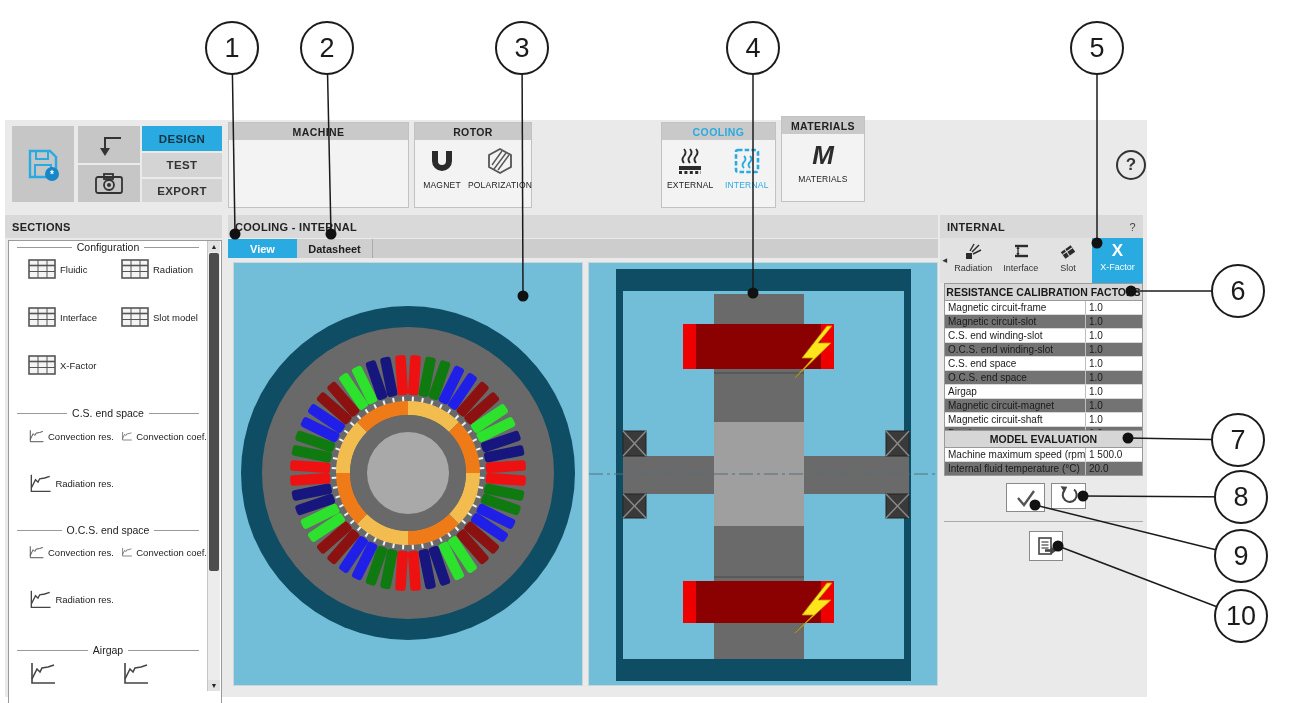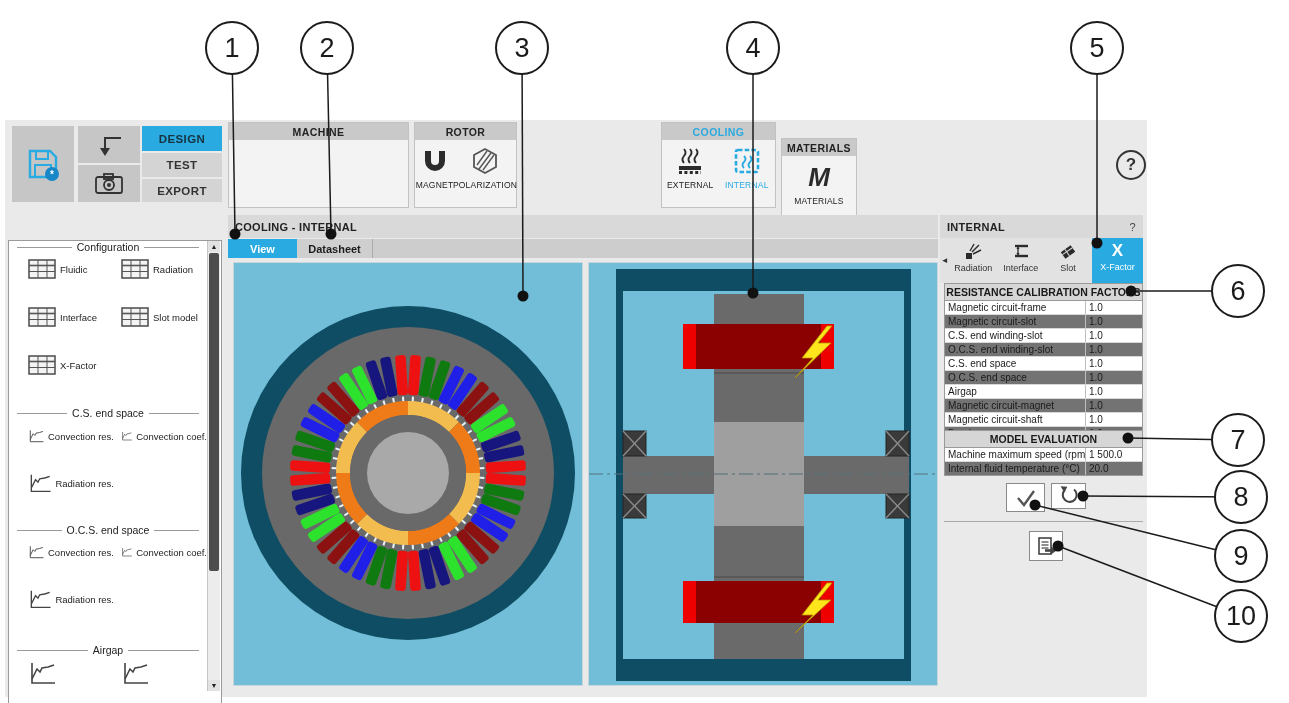--- a/index.html
+++ b/index.html
@@ -95,21 +95,21 @@
     </svg>
   </div>
   <div class="abs modebtn active" style="left:142px; top:126px; width:80px; height:25px;">DESIGN</div>
   <div class="abs modebtn" style="left:142px; top:153px; width:80px; height:24px;">TEST</div>
   <div class="abs modebtn" style="left:142px; top:179px; width:80px; height:23px;">EXPORT</div>
 
   <div class="abs group" style="left:228px; top:122px; width:181px; height:86px;">
     <div class="group-h">MACHINE</div>
   </div>
 
-  <div class="abs group" style="left:414px; top:122px; width:103px; height:86px;">
+  <div class="abs group" style="left:414px; top:122px; width:118px; height:86px;">
     <div class="group-h">ROTOR</div>
     <div class="gitems">
       <div class="gitem">
         <svg width="28" height="28" viewBox="0 0 28 28">
           <path d="M7,4 V14 a7,7 0 0 0 14,0 V4" fill="none" stroke="#2b2b2b" stroke-width="6"></path>
         </svg>
         <span class="ilbl">MAGNET</span>
       </div>
       <div class="gitem">
         <svg width="28" height="28" viewBox="0 0 28 28">
@@ -141,34 +141,35 @@
         <svg width="30" height="28" viewBox="0 0 30 28">
           <rect x="4" y="3" width="22" height="22" rx="2" fill="none" stroke="var(--accent)" stroke-width="2.6" stroke-dasharray="4.5 2.2"></rect>
           <path d="M12,9 q3,3 0,6 q-3,3 0,6" fill="none" stroke="var(--accent)" stroke-width="1.8"></path>
           <path d="M18,9 q3,3 0,6 q-3,3 0,6" fill="none" stroke="var(--accent)" stroke-width="1.8"></path>
         </svg>
         <span class="ilbl">INTERNAL</span>
       </div>
     </div>
   </div>
 
-  <div class="abs group" style="left:781px; top:138px; width:76px; height:86px;">
+  <div class="abs group" style="left:781px; top:116px; width:84px; height:86px;">
     <div class="group-h">MATERIALS</div>
     <div class="gitems">
       <div class="gitem">
         <svg width="30" height="28" viewBox="0 0 30 28">
           <text x="15" y="23" font-size="26" font-weight="bold" fill="#2b2b2b" text-anchor="middle" font-style="italic">M</text>
         </svg>
         <span class="ilbl">MATERIALS</span>
       </div>
     </div>
   </div>
 
   <div class="abs helpcirc" style="left:1116px; top:150px; width:30px; height:30px; font-size:17px;">?</div>
 
+  <div class="abs barlbl" style="left:5px; top:215px; width:217px; height:23px;">SECTIONS</div>
   <div class="abs barlbl" style="left:228px; top:215px; width:710px; height:23px;">COOLING - INTERNAL</div>
   <div class="abs barlbl" style="left:940px; top:215px; width:203px; height:23px; justify-content:space-between;">
     <span>INTERNAL</span>
     <span style="font-weight:normal; color:#444;">?</span>
   </div>
 
   <div class="abs" style="left:228px; top:239px; width:710px; height:19px; background:#cdcdcd;"></div>
   <div class="abs vtab active" style="left:228px; top:239px; width:69px; height:19px;">View</div>
   <div class="abs vtab idle" style="left:297px; top:239px; width:76px; height:19px;">Datasheet</div>
 

